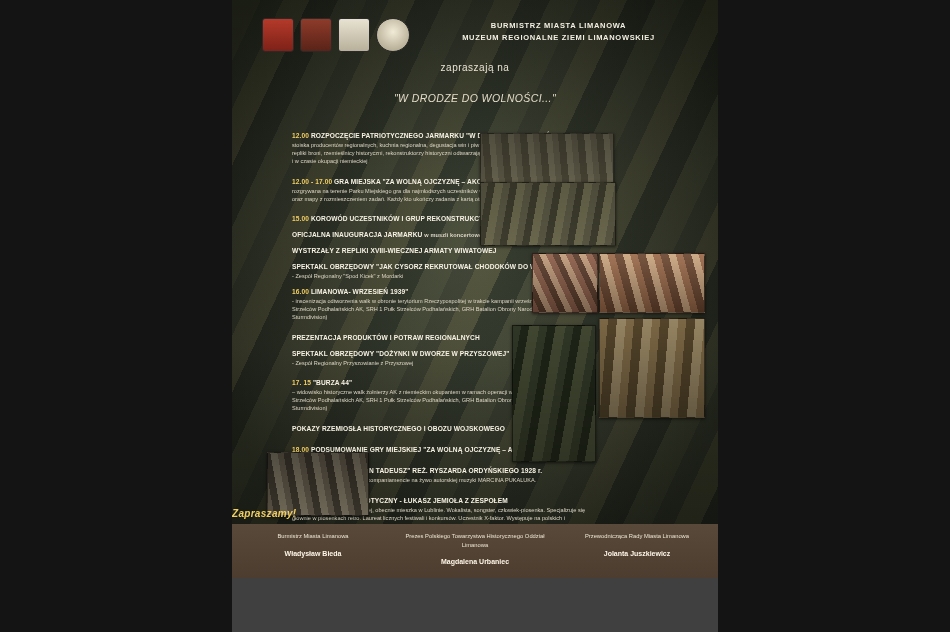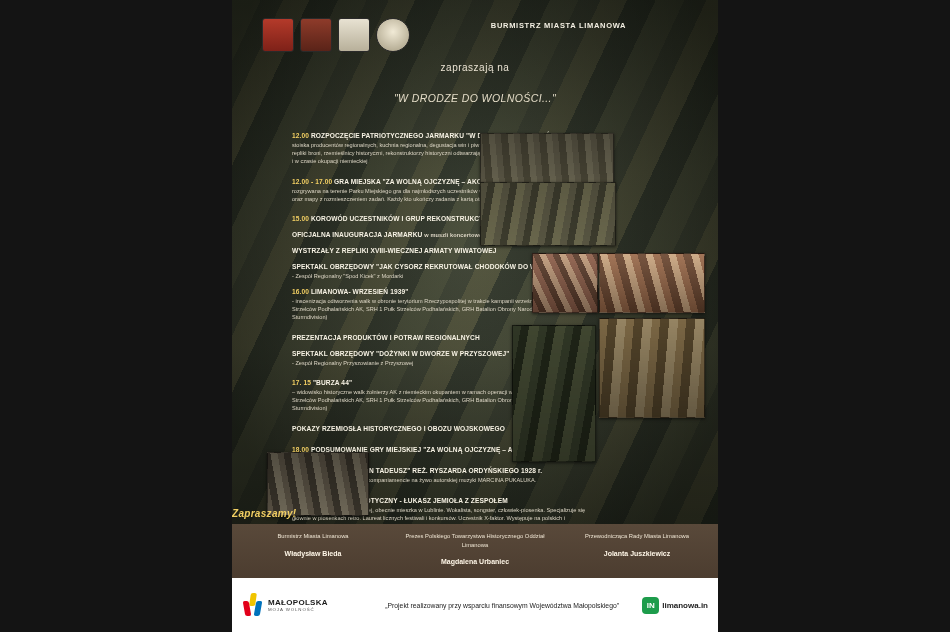--- a/index.html
+++ b/index.html
@@ -138,20 +138,21 @@
 
     <div class="crest-row">
       <div class="crest c1"></div>
       <div class="crest c2"></div>
       <div class="crest c3"></div>
       <div class="crest c4"></div>
     </div>
 
     <div class="org-lines">
       <div>BURMISTRZ MIASTA LIMANOWA</div>
+      <div>MUZEUM REGIONALNE ZIEMI LIMANOWSKIEJ</div>
     </div>
 
     <div class="invite">zapraszają na</div>
     <div class="title-sub">"W DRODZE DO WOLNOŚCI..."</div>
 
     <div class="program">
 
       <div class="item pad">
         <div class="h"><span class="yel">12.00</span> <span>ROZPOCZĘCIE PATRIOTYCZNEGO JARMARKU  "W DRODZE DO WOLNOŚCI"</span></div>
         <div class="b">stoiska producentów regionalnych, kuchnia regionalna, degustacja win i piw regionalnych, stoisko kulgraficzne, militaria – repliki broni, rzemieślnicy historyczni, rekonstruktorzy historyczni  odtwarzający żołnierzy walczących we wrześniu  1939 r i w czasie okupacji niemieckiej</div>
@@ -242,32 +243,14 @@
       </div>
       <div class="sign">
         <div class="role">Przewodnicząca
 Rady Miasta Limanowa</div>
         <div class="name">Jolanta Juszkiewicz</div>
       </div>
     </div>
 
   </div>
 
-  <div class="footer">
-    <div class="mp-logo">
-      <div class="mp-mark">
-          <i class="a"></i>
-          <i class="b"></i>
-          <i class="c"></i>
-        </div>
-      <div class="mp-text">
-        <div class="t1">MAŁOPOLSKA</div>
-        <div class="t2">MOJA WOLNOŚĆ</div>
-      </div>
-    </div>
-    <div class="footer-note">„Projekt realizowany przy wsparciu finansowym Województwa Małopolskiego”</div>
-    <div class="lim-logo">
-      <div class="lim-mark">lN</div>
-      <div class="lim-text">limanowa.in</div>
-    </div>
-  </div>
 
 </div>
 
 </body></html>

